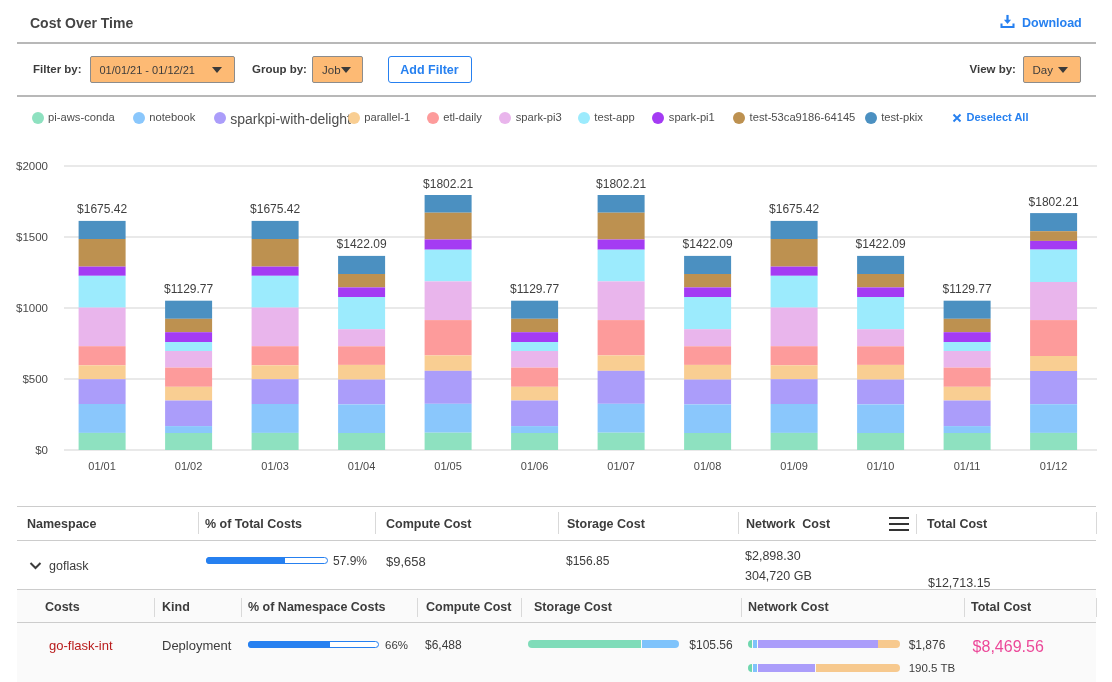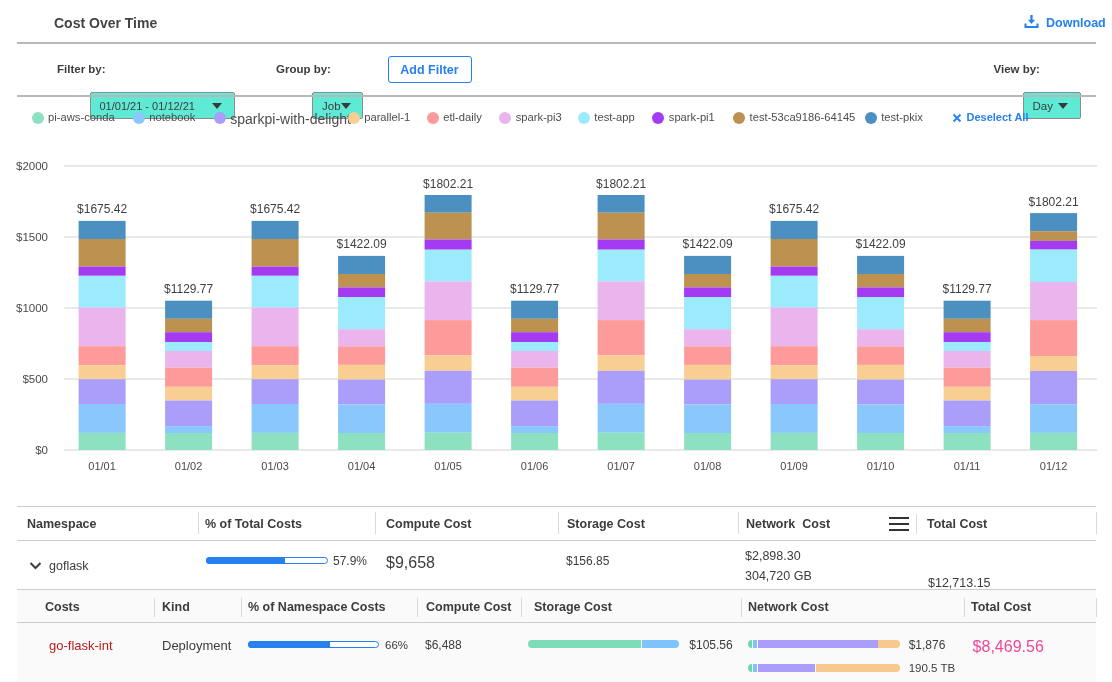--- a/index.html
+++ b/index.html
@@ -1,19 +1,19 @@
 <!DOCTYPE html>
 <html><head><meta charset="utf-8">
 <style>
 * { margin:0; padding:0; box-sizing:border-box; }
 body { font-family:"Liberation Sans", sans-serif; background:#fff; }
 #page { position:relative; width:1112px; height:682px; overflow:hidden; background:#fff; }
 .abs { position:absolute; }
-.bold { font-weight:bold;margin-left:24px; }
-.sel { position:absolute; height:27px; border:1px solid #8c8c8c; border-radius:2px; background:#5eead4; font-size:11px; color:#3c3c3c; display:flex; align-items:center; padding-left:9px;margin-top:36px; }
+.bold { font-weight:bold; }
+.sel { position:absolute; height:27px; border:1px solid #8c8c8c; border-radius:2px; background:#fdba74; font-size:11px; color:#3c3c3c; display:flex; align-items:center; padding-left:9px; }
 .caret { width:0; height:0; border-left:5.5px solid transparent; border-right:5.5px solid transparent; border-top:6px solid #3a3a3a; margin-left:auto; margin-right:11.5px; }
 .hr { position:absolute; left:17px; width:1079px; height:2px; background:#b8b8b8; }
 .thr { position:absolute; background:#cccccc; height:1px; }
 .vsep { position:absolute; width:1px; background:#d9d9d9; }
 .h1 { position:absolute; font-weight:bold; font-size:12.5px; color:#3c3c3c; }
 </style></head><body>
 <div id="page">
  <div class="abs bold" style="left:30px;top:14.5px;font-size:14px;color:#444">Cost Over Time</div>
  <div class="abs bold" style="left:1000px;top:13.5px;font-size:12.5px;color:#2680F0"><svg width="15" height="15" viewBox="0 0 16 16" style="vertical-align:-2.5px;margin-right:7px">
         <path d="M8 1 v5.5" stroke="#2680F0" stroke-width="2.4" fill="none"></path>
@@ -229,21 +229,21 @@
  <div class="abs" style="left:888.8px;top:517.1px;width:20.2px;height:2.3px;background:#333"></div>
  <div class="abs" style="left:888.8px;top:523px;width:20.2px;height:2.3px;background:#333"></div>
  <div class="abs" style="left:888.8px;top:528.9px;width:20.2px;height:2.3px;background:#333"></div>
  <svg class="abs" style="left:28.5px;top:562px" width="13" height="8">
       <path d="M1.5 1 L6.5 6 L11.5 1" stroke="#3c3c3c" stroke-width="2" fill="none"></path>
     </svg>
  <div class="abs" style="left:49px;top:559px;font-size:12.5px;color:#3c3c3c">goflask</div>
  <div class="abs" style="left:205.5px;top:556.5px;width:122.5px;height:7px;border:1px solid #2680F0;border-radius:4px;background:#fff"></div>
  <div class="abs" style="left:205.5px;top:556.5px;width:79.5px;height:7px;border-radius:4px 0 0 4px;background:#2680F0"></div>
  <div class="abs" style="left:333px;top:553.5px;font-size:12px;color:#3c3c3c">57.9%</div>
- <div class="abs" style="left:386px;top:553.5px;font-size:16px;color:#3c3c3c">$9,658</div>
+ <div class="abs" style="left:386px;top:553.5px;font-size:13px;color:#3c3c3c">$9,658</div>
  <div class="abs" style="left:566px;top:553.5px;font-size:12px;color:#3c3c3c">$156.85</div>
  <div class="abs" style="left:745px;top:549px;font-size:12.5px;color:#3c3c3c">$2,898.30</div>
  <div class="abs" style="left:745px;top:569px;font-size:12.5px;color:#3c3c3c">304,720 GB</div>
  <div class="abs" style="left:928px;top:576px;font-size:12.5px;color:#3c3c3c">$12,713.15</div>
  <div class="h1" style="left:45px;top:600px">Costs</div>
  <div class="h1" style="left:162px;top:600px">Kind</div>
  <div class="h1" style="left:248px;top:600px">% of Namespace Costs</div>
  <div class="h1" style="left:426px;top:600px">Compute Cost</div>
  <div class="h1" style="left:534px;top:600px">Storage Cost</div>
  <div class="h1" style="left:748px;top:600px">Network Cost</div>

